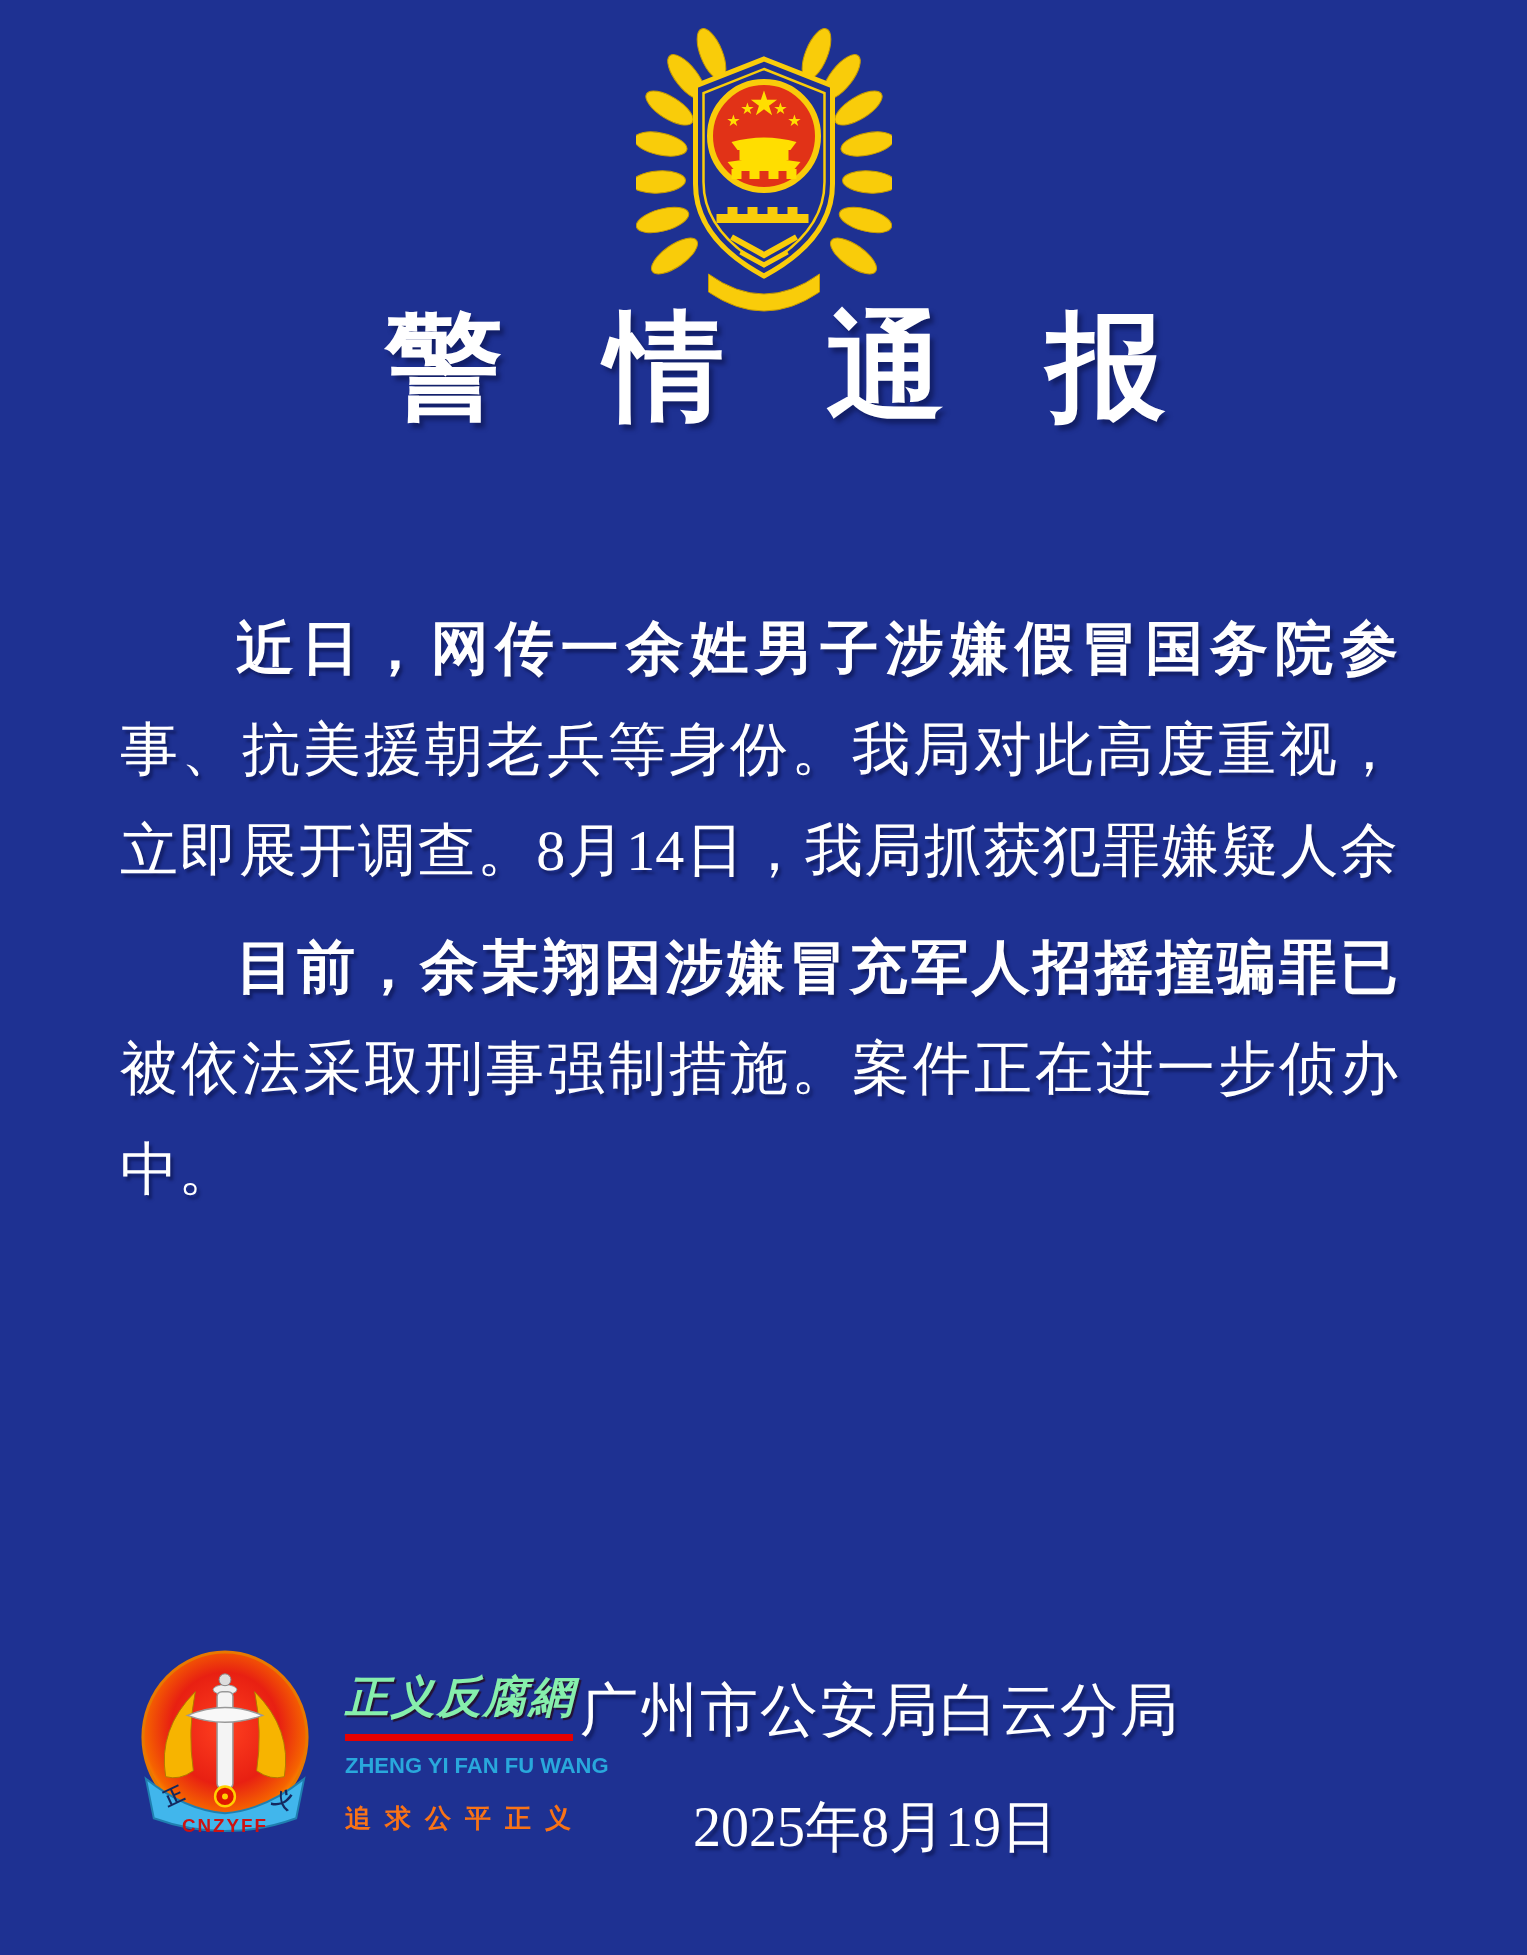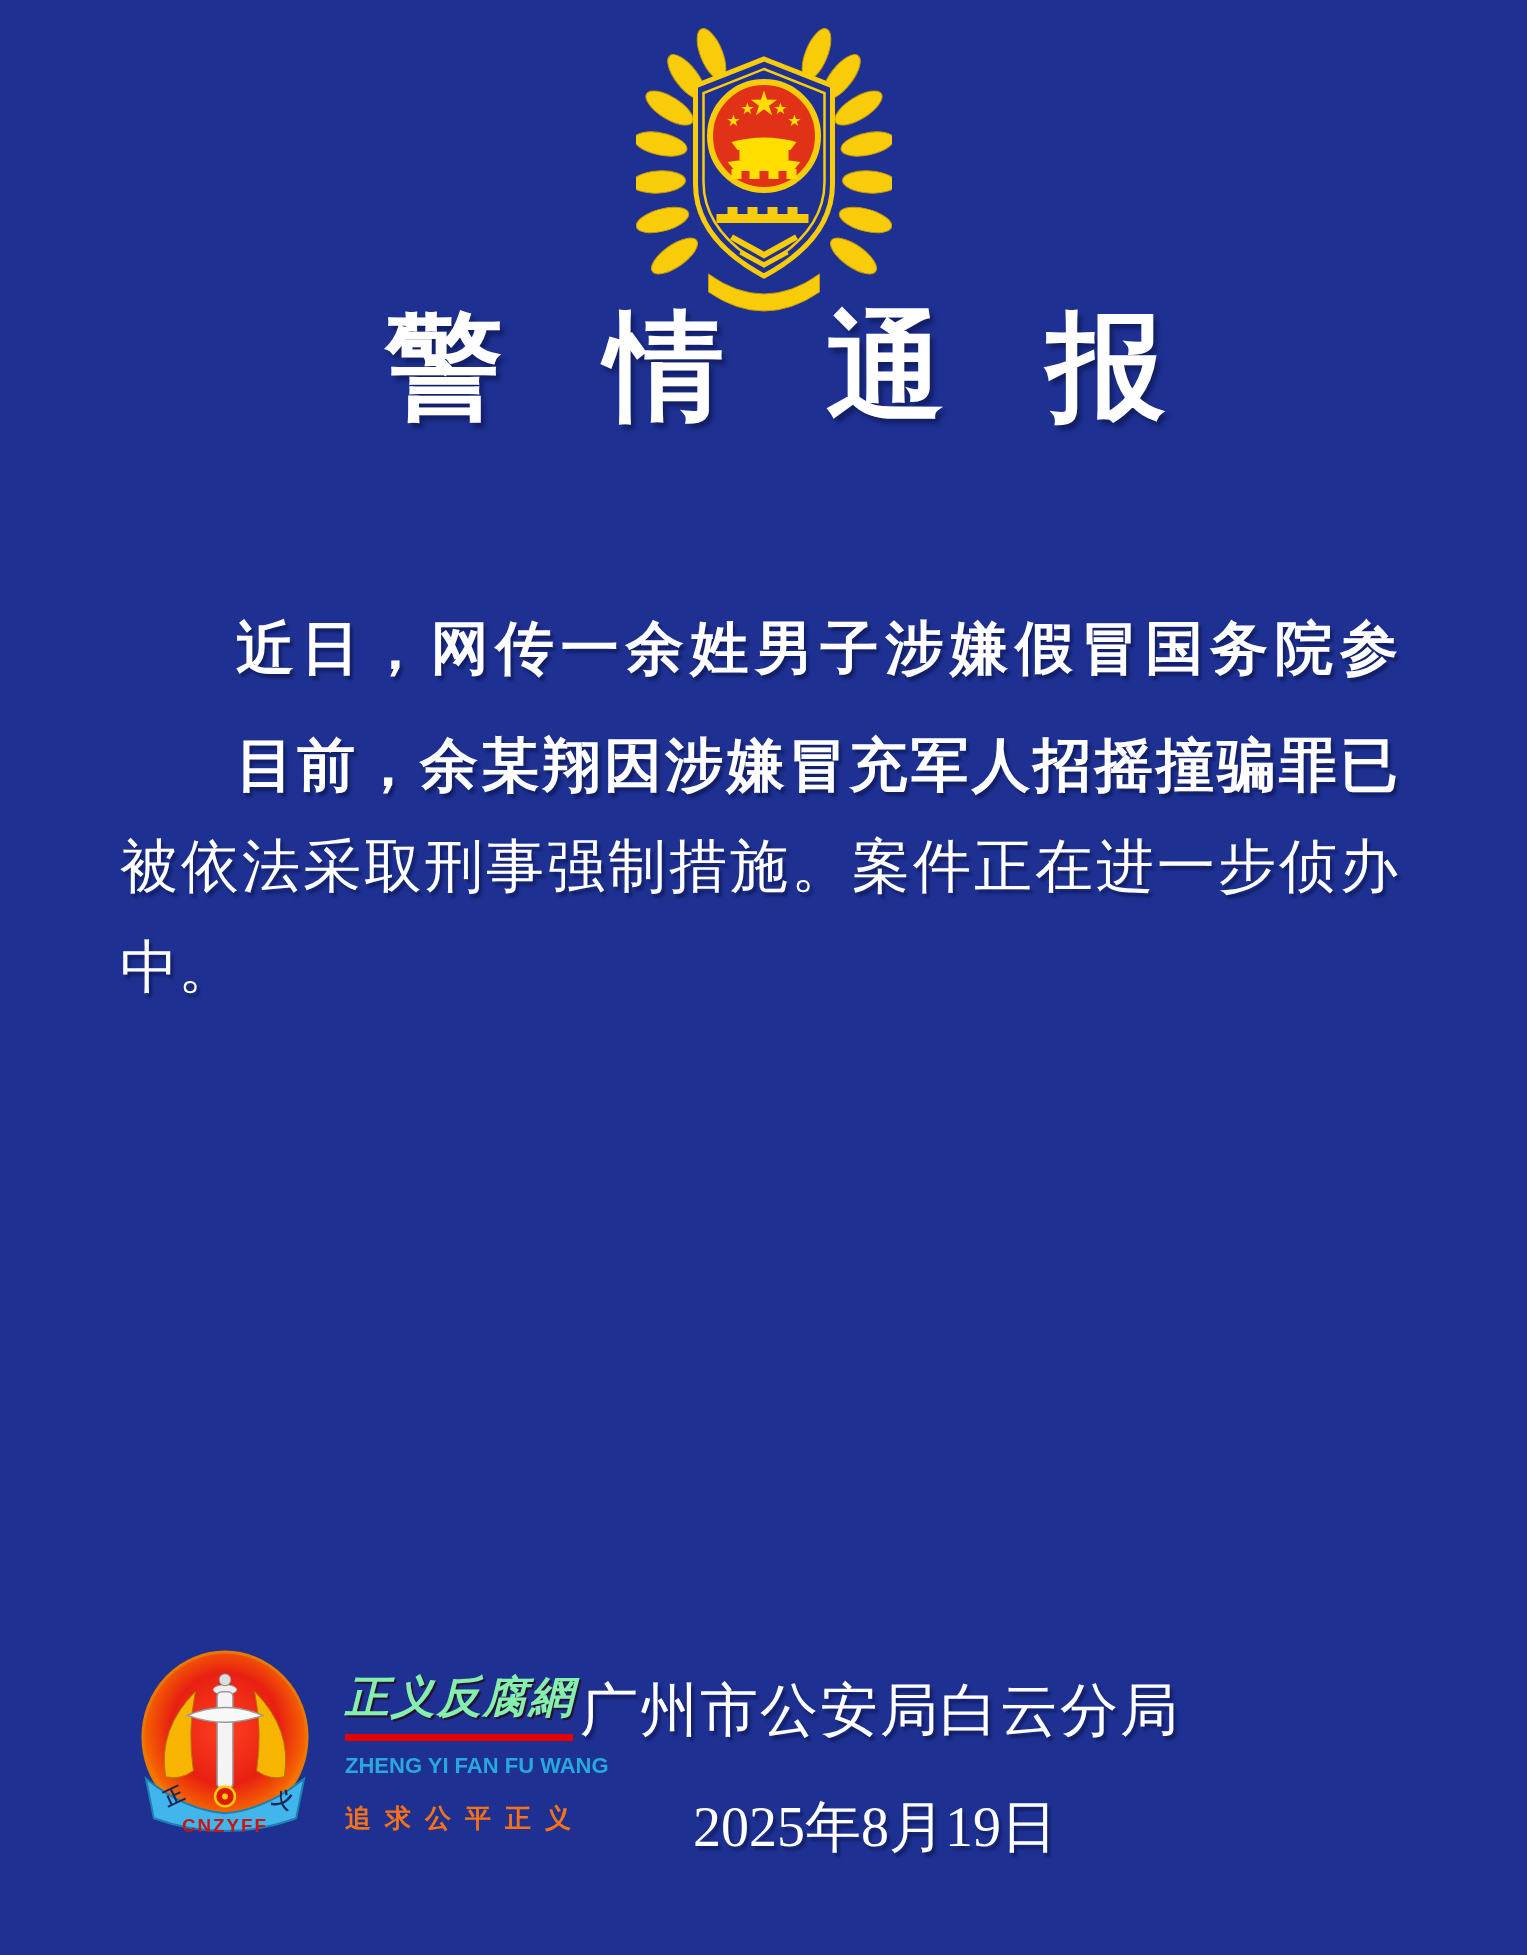--- a/index.html
+++ b/index.html
@@ -130,20 +130,22 @@
 
     <path d="M80,199 V190 h11 v-7 h10 v7 h10 v-7 h10 v7 h10 v-7 h10 v7 h10 v-7 h10 v7 h11 V199 Z" fill="#f9cc0a"></path>
     <path d="M95,213 L127.5,231 L160,213" fill="none" stroke="#f9cc0a" stroke-width="6"></path>
     <path d="M104,228 L127.5,241 L151,228" fill="none" stroke="#f9cc0a" stroke-width="5"></path>
   </svg>
 
   <h1 class="title">警情通报</h1>
 
   <div class="body-text">
     <div class="line indent fill">近日，网传一余姓男子涉嫌假冒国务院参</div>
+    <div class="line fill">事、抗美援朝老兵等身份。我局对此高度重视，</div>
+    <div class="line fill">立即展开调查。8月14日，我局抓获犯罪嫌疑人余</div>
     <div class="line indent fill para-gap">目前，余某翔因涉嫌冒充军人招摇撞骗罪已</div>
     <div class="line fill">被依法采取刑事强制措施。案件正在进一步侦办</div>
     <div class="line">中。</div>
   </div>
 
   <svg class="logo" viewBox="0 0 180 200" aria-hidden="true">
     <defs>
       <radialGradient id="sun" cx="50%" cy="45%" r="60%">
         <stop offset="0%" stop-color="#ff4020"></stop>
         <stop offset="55%" stop-color="#e82012"></stop>

